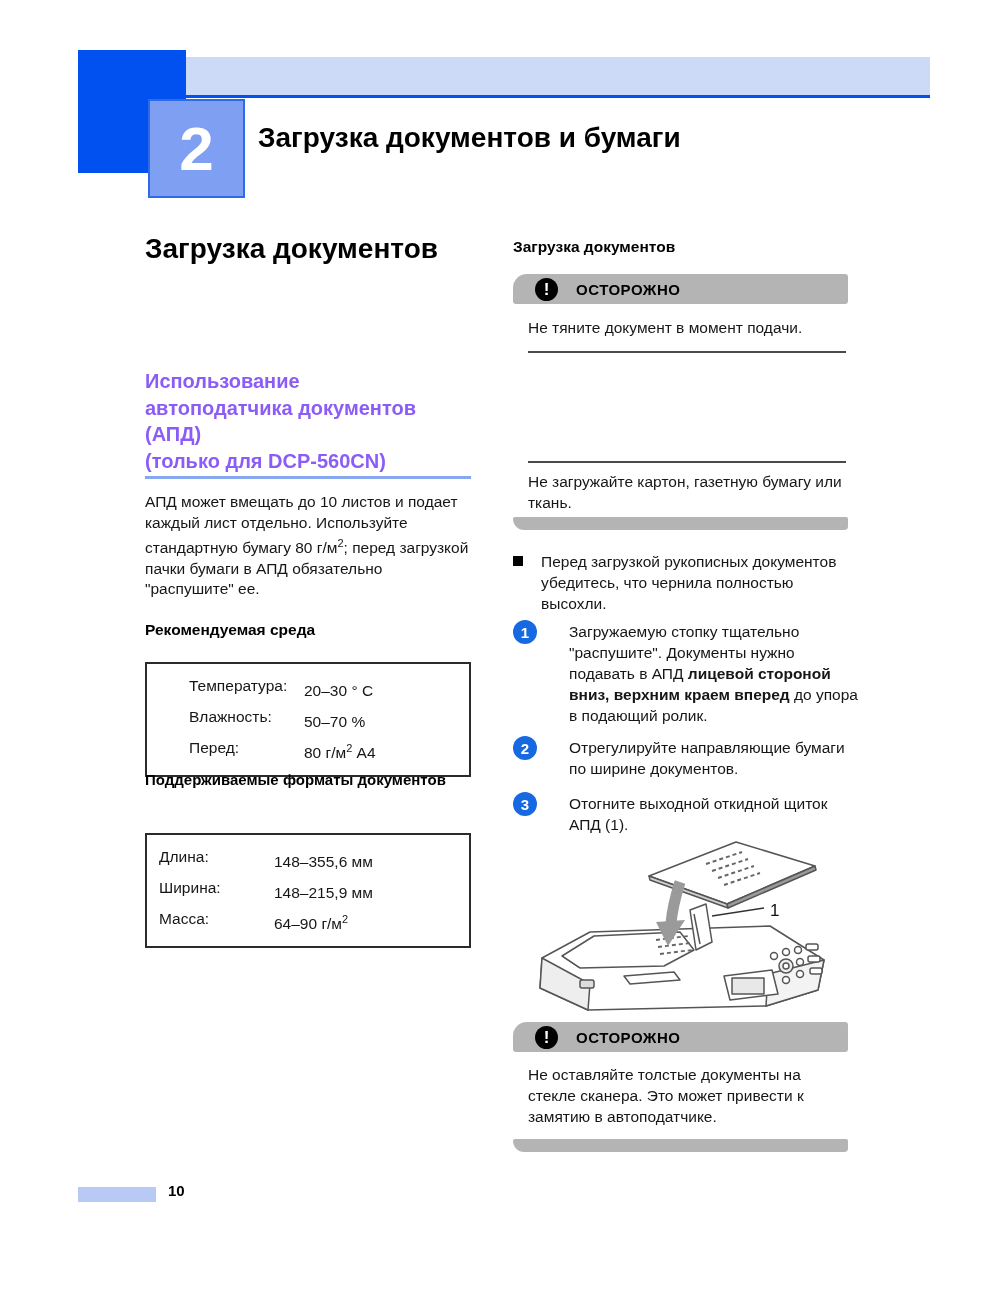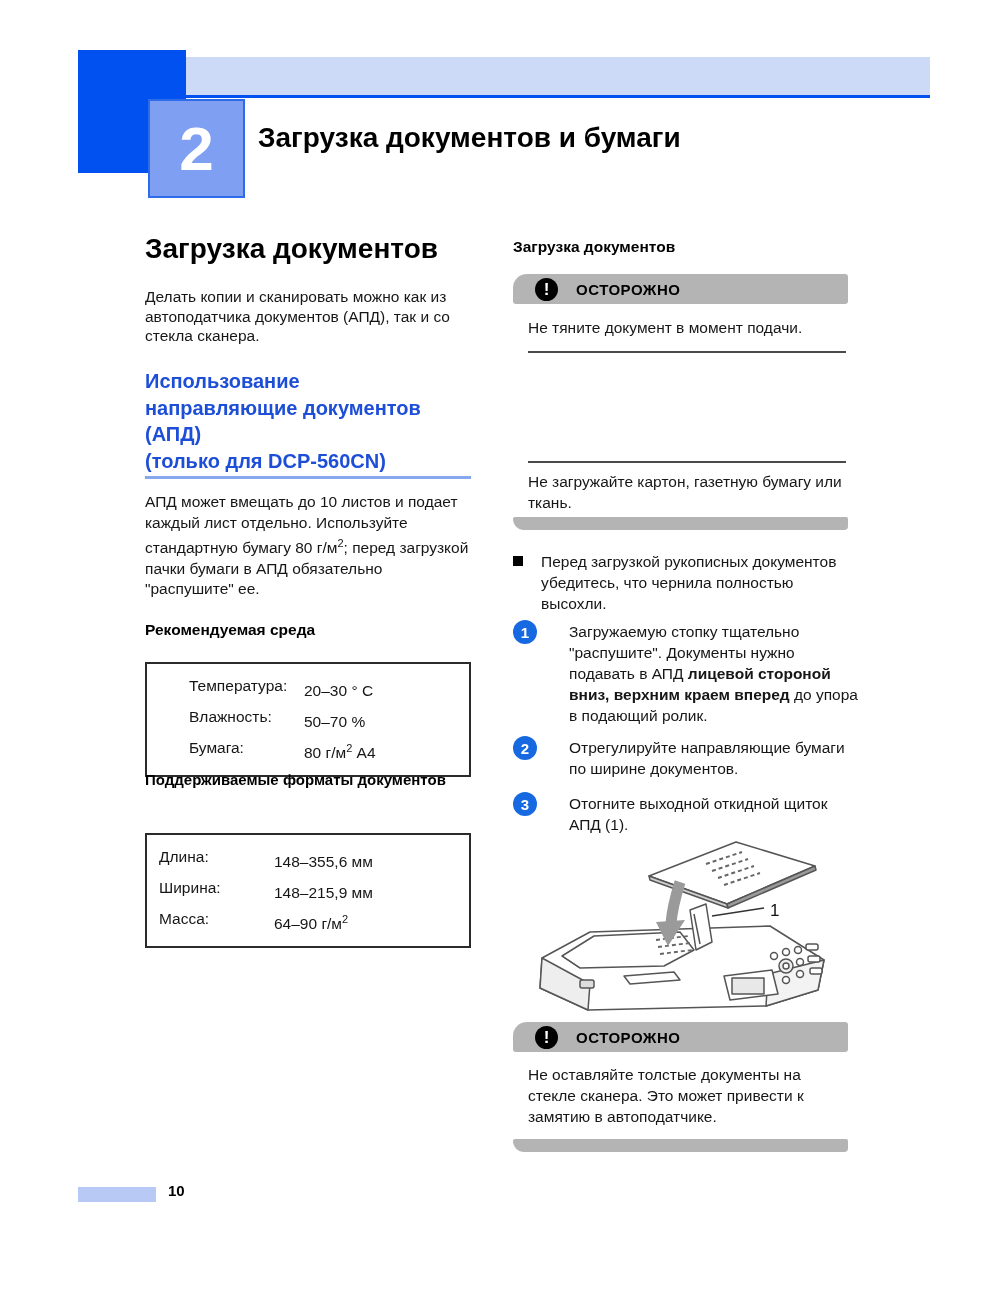--- a/index.html
+++ b/index.html
@@ -18,21 +18,21 @@
   .chapter-title{left:258px;top:122px;width:700px;font-size:28px;font-weight:bold;color:#000;}
 
   
   .p{font-size:15.5px;line-height:20.5px;color:#161616;}
   .h3{font-size:15.5px;font-weight:bold;color:#000;}
   sup{font-size:11px;}
 
   
   .lcol{left:145px;width:326px;}
   .h1{font-size:28px;font-weight:bold;color:#000;}
-  .h2{font-size:20px;font-weight:bold;line-height:26.5px;color:#1d4ed8;}
+  .h2{font-size:20px;font-weight:bold;line-height:26.5px;color:#8b5cf6;}
   .h2-rule{left:145px;width:326px;height:3px;background:#87A7EF;}
   .spec-table{left:145px;width:326px;border:2px solid #2b2b2b;box-sizing:border-box;
               padding:9px 12px;background:#fff;}
   .spec-row{display:flex;font-size:15.5px;line-height:26px;color:#161616;}
   .spec-row .lbl{flex:0 0 115px;}
 
   
   .rcol{left:513px;width:335px;}
   .caution-bar{left:513px;width:335px;height:30px;background:#B4B4B4;
                border-radius:14px 3px 3px 3px;display:flex;align-items:center;}
@@ -67,45 +67,44 @@
   <div class="abs sq-dark"></div>
   <div class="abs banner"></div>
   <div class="abs banner-rule"></div>
   <div class="abs chapter-box">
     <span>2</span>
   </div>
   <div class="abs chapter-title">Загрузка документов и бумаги</div>
 
   <div class="abs lcol h1" style="top:233px;">Загрузка документов</div>
 
-  <div class="abs lcol p" style="top:287px;line-height:19.5px;">Делать копии и сканировать можно как из автоподатчика документов (АПД), так и со стекла сканера.</div>
 
   <div class="abs lcol h2" style="top:368px;">
     <div>Использование</div>
-    <div>направляющие документов</div>
+    <div>автоподатчика документов</div>
     <div>(АПД)</div>
     <div>(только для DCP-560CN)</div>
   </div>
   <div class="abs h2-rule" style="top:476px;"></div>
 
   <div class="abs lcol p" style="top:492px;"><span>АПД может вмещать до 10 листов и подает каждый лист отдельно. Используйте стандартную бумагу 80 г/м</span><sup>2</sup><span>; перед загрузкой пачки бумаги в АПД обязательно "распушите" ее.</span></div>
 
   <div class="abs lcol h3" style="top:621px;">Рекомендуемая среда</div>
 
   <div class="abs spec-table" style="top:662px;padding-left:42px;">
     <div class="spec-row">
       <span class="lbl">Температура:</span>
       <span><span>20–30 ° C</span><sup></sup><span></span></span>
     </div>
     <div class="spec-row">
       <span class="lbl">Влажность:</span>
       <span><span>50–70 %</span><sup></sup><span></span></span>
     </div>
     <div class="spec-row">
-      <span class="lbl">Бумага:</span>
+      <span class="lbl">Перед:</span>
       <span><span>80 г/м</span><sup>2</sup><span> A4</span></span>
     </div>
   </div>
 
   <div class="abs lcol h3" style="top:767px;font-size:15px;line-height:26.5px;">Поддерживаемые форматы документов</div>
 
   <div class="abs spec-table" style="top:833px;">
     <div class="spec-row">
       <span class="lbl">Длина:</span>
       <span><span>148–355,6 мм</span><sup></sup><span></span></span>

